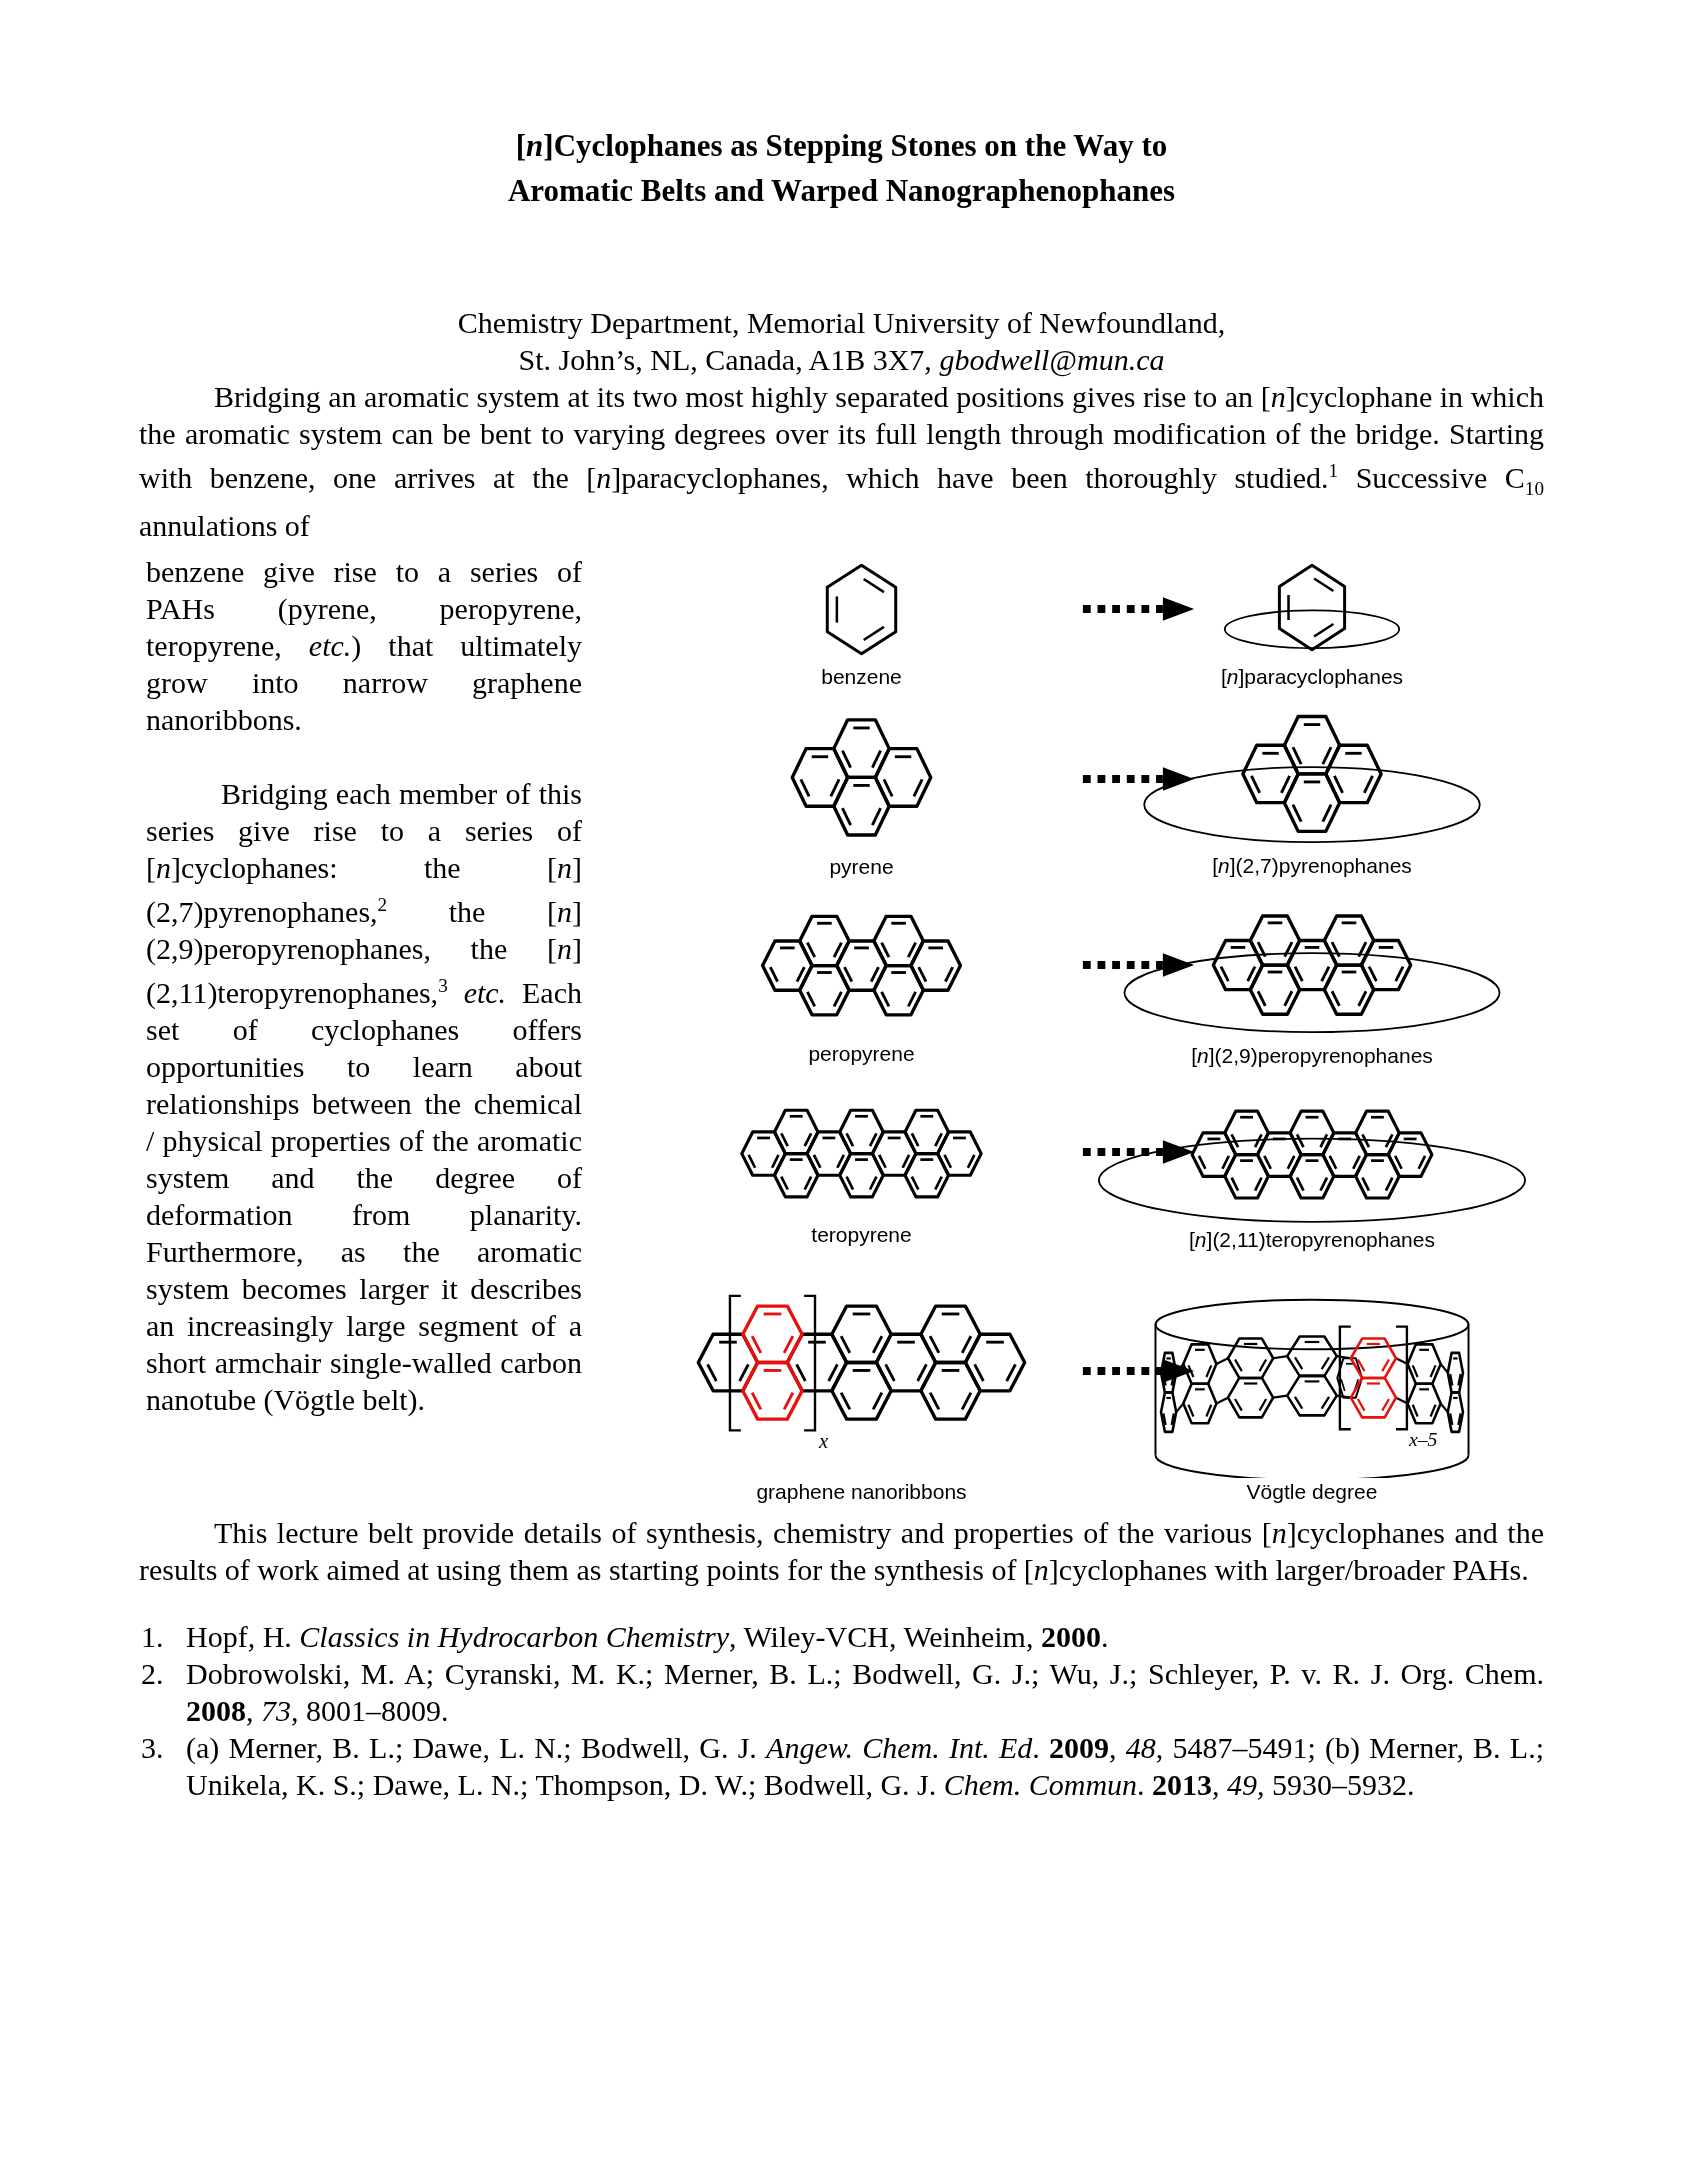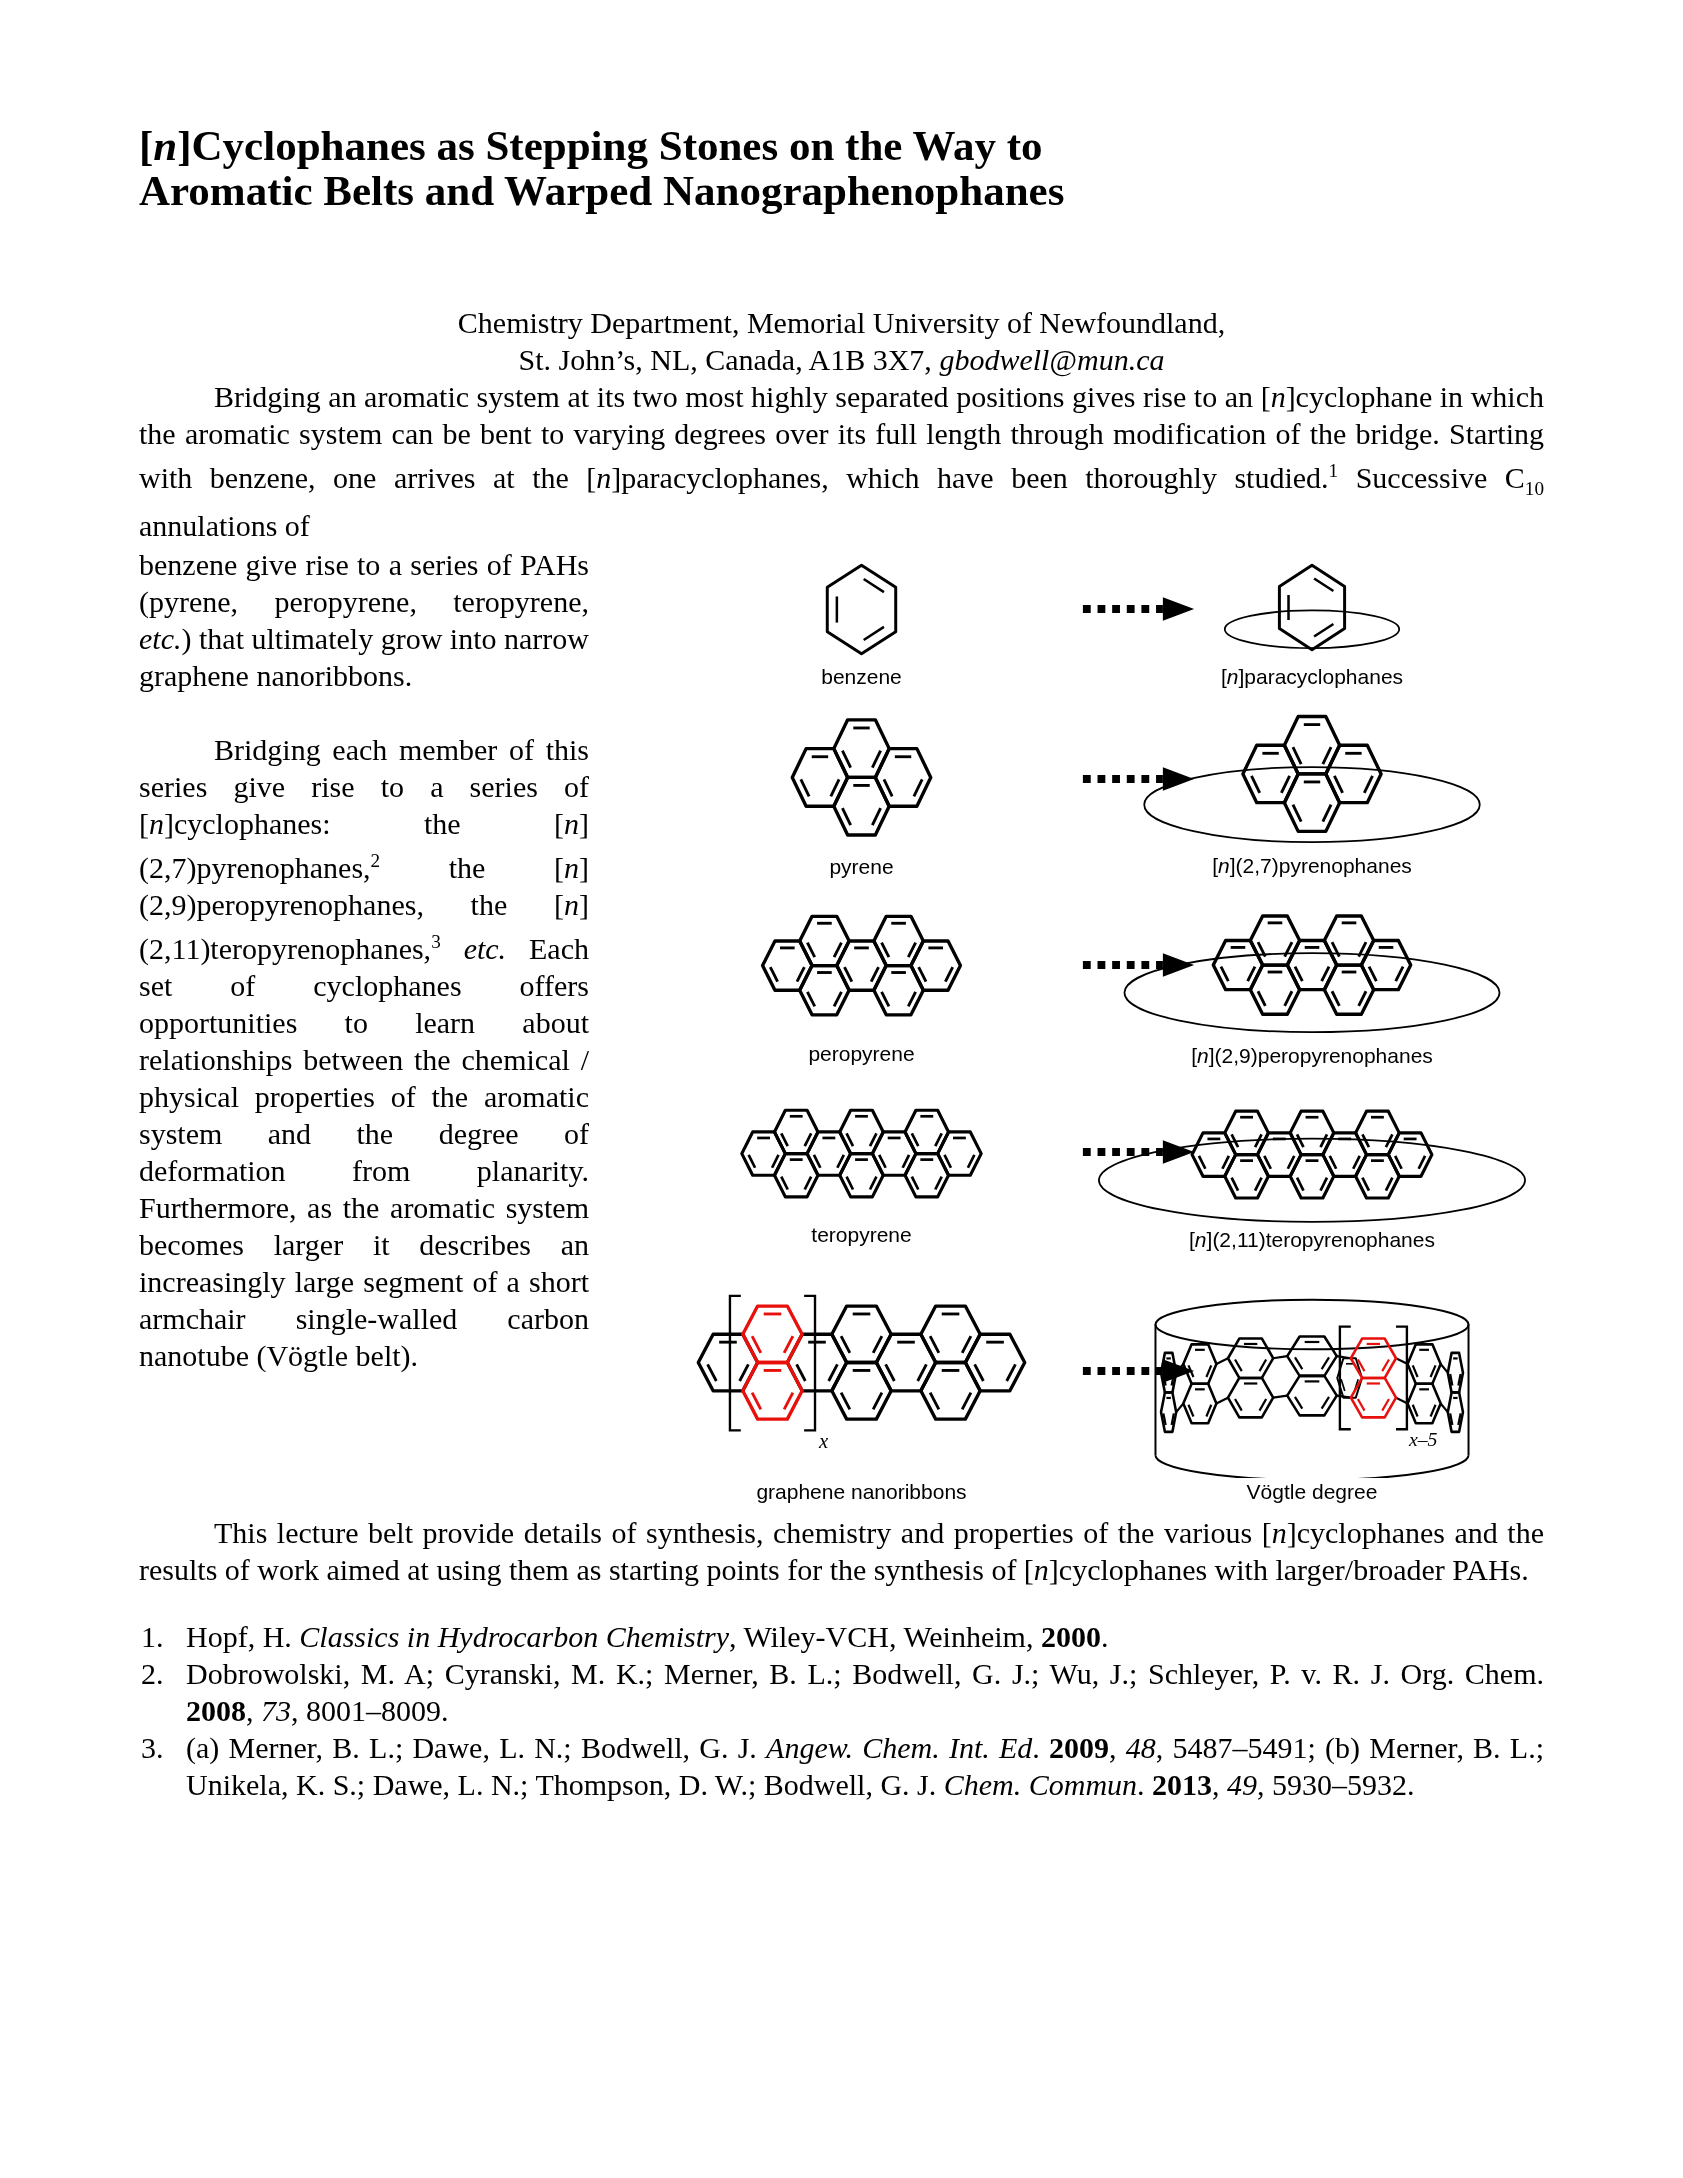--- a/index.html
+++ b/index.html
@@ -1,26 +1,26 @@
 <!DOCTYPE html>
 <html><head>
 <meta charset="utf-8">
 <style>
   html,body{margin:0;padding:0;background:#fff;}
   body{width:1683px;height:2178px;color:#000;font-family:"Liberation Serif",serif;font-size:30px;}
   .page{padding:123px 139px 0 139px;position:relative;}
-  .title{font-weight:bold;text-align:left;font-size:43px;line-height:45px;}
+  .title{font-weight:bold;text-align:center;font-size:31px;line-height:45px;}
   .authorblock{text-align:center;line-height:37px;margin-top:91px;}
   .author-name{font-weight:bold;font-style:italic;}
   p.body{text-align:justify;line-height:37px;margin:0;}
   .indent{text-indent:75px;}
   .p1{margin-top:51px;}
   .colwrap{position:relative;height:968px;margin-top:2px;}
   .leftcol{position:absolute;left:0;top:0;width:450px;}
-  .leftcol p{text-align:justify;line-height:37px;margin:0;}
+  .leftcol p{text-align:justify;line-height:37px;margin:7px;}
   .leftcol .p2{margin-top:37px;text-indent:75px;}
   .fig{position:absolute;left:455px;top:0;width:950px;height:968px;}
   .cell{position:absolute;text-align:center;}
   .struct-label{font-family:"Liberation Sans",sans-serif;font-weight:normal;font-size:21px;line-height:25px;margin-top:1px;}
   .p3{margin-top:36px;}
   .refs{margin-top:30px;}
   .ref{position:relative;padding-left:47px;text-align:justify;line-height:37px;margin:0;}
   .ref .num{position:absolute;left:2px;top:0;}
   sup{font-size:64%;}
   sub{font-size:64%;}

